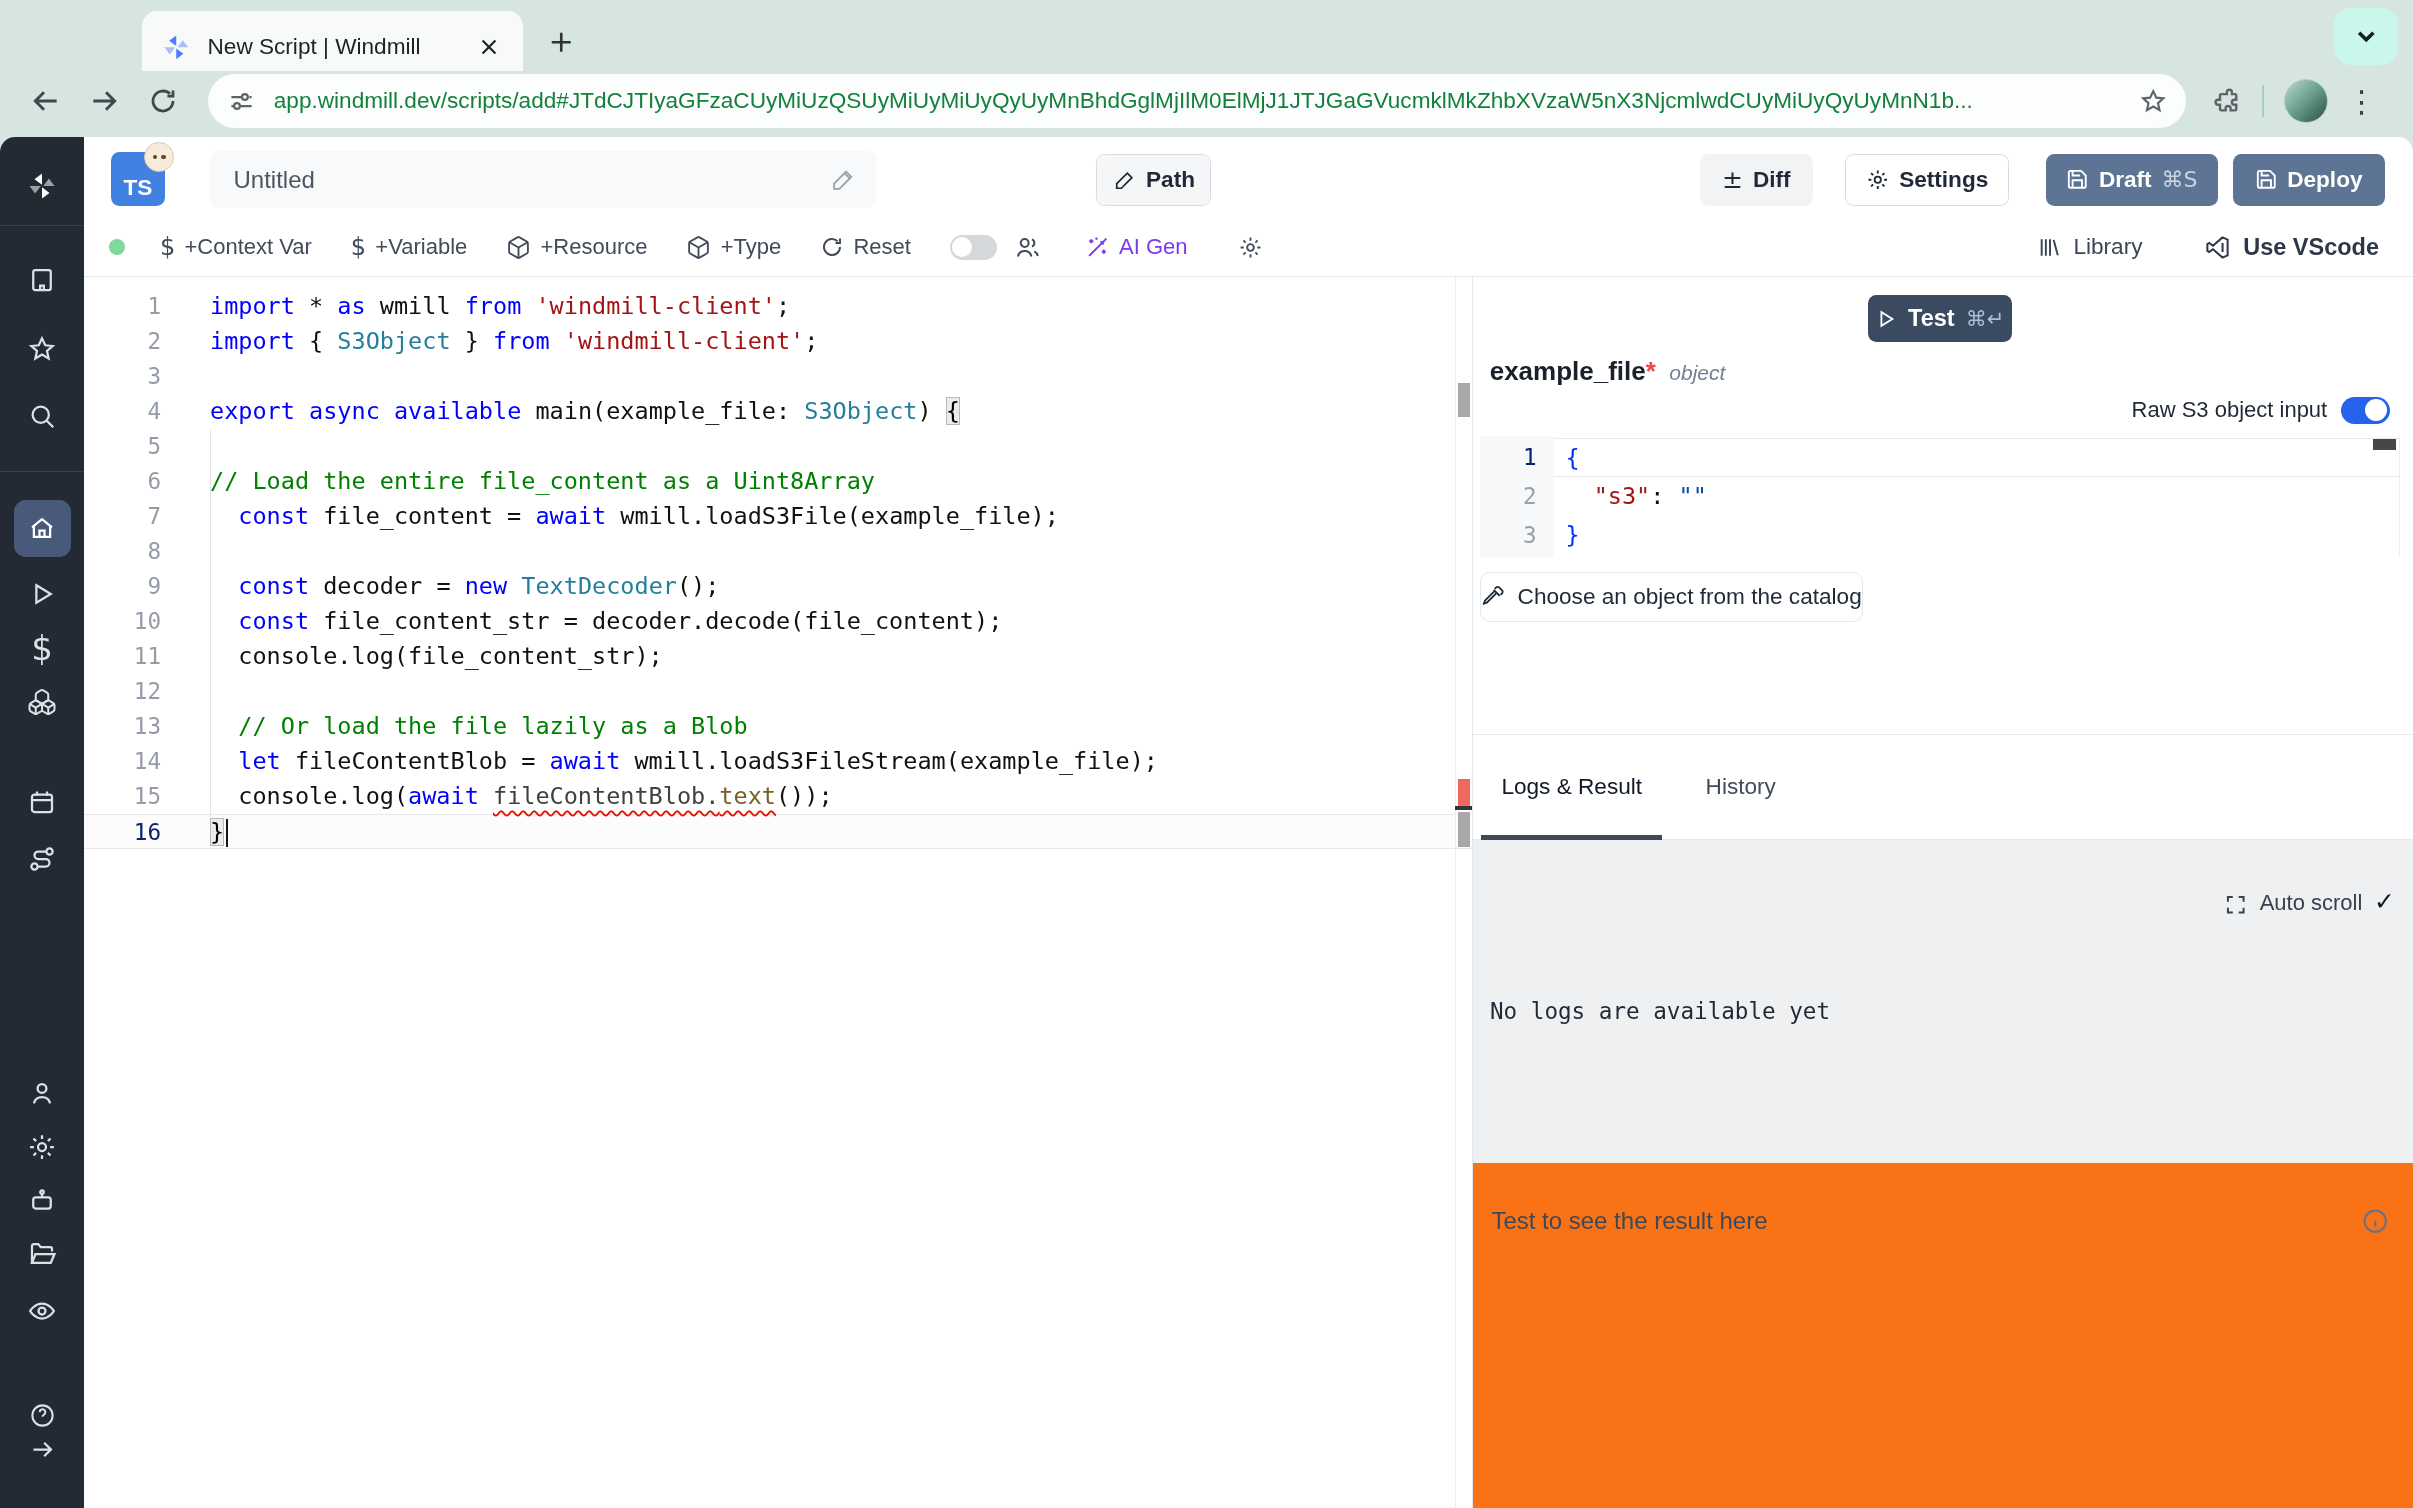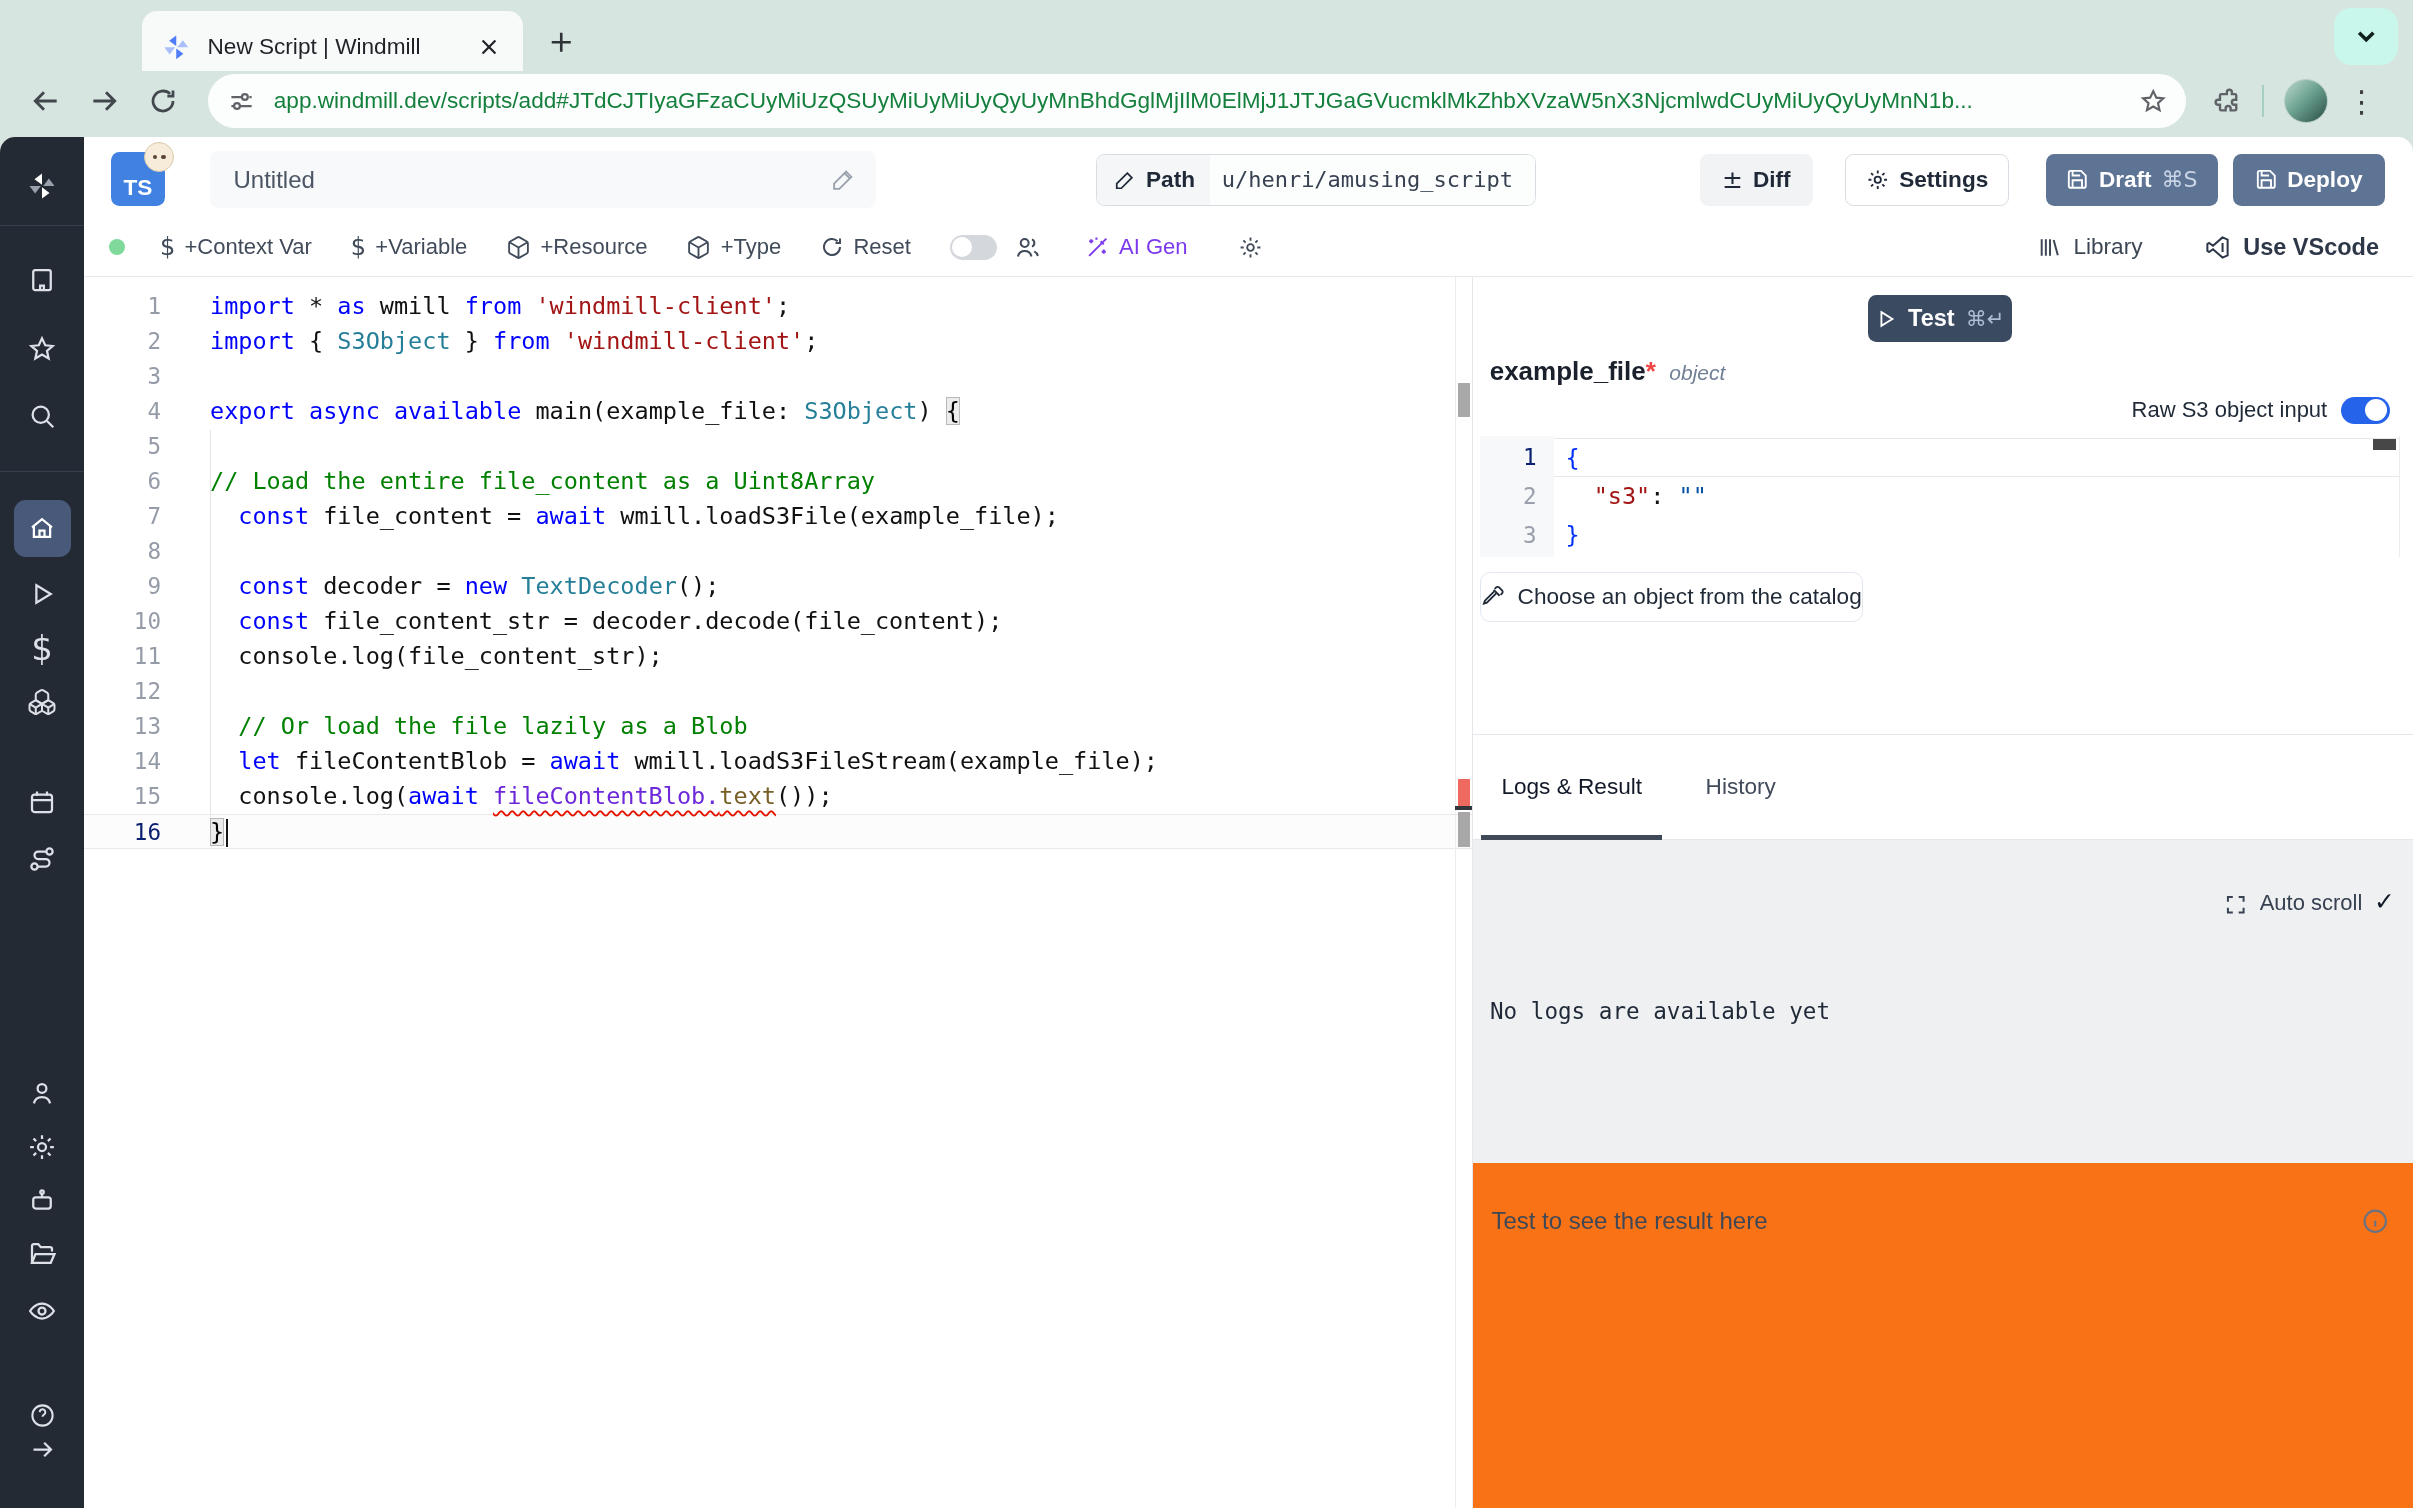--- a/index.html
+++ b/index.html
@@ -89,21 +89,21 @@
 
   
   .code-ed { flex:1; position:relative; background:#fff; padding-top:11.7px; overflow:hidden; }
   .cl { display:flex; height:35px; line-height:35px; white-space:pre; font-family:"DejaVu Sans Mono", monospace; font-size:23.5px; }
   .code-ed .ln { flex:0 0 126px; text-align:right; padding-right:49px; color:#959ca8; font-size:22.6px; }
   .cl .ct { flex:1; }
   .code-ed .cl.current { border-top:1.7px solid #e9e9e9; border-bottom:1.7px solid #e9e9e9; background:#fcfcfc; }
   .code-ed .cl.current .ln { color:#0b216f; }
   .tk-kw { color:#0000ff; } .tk-str { color:#a31515; } .tk-type { color:#267f99; } .tk-cmt { color:#008000; }
   .tk-pl { color:#111111; }
-  .tk-errpl { color:#6d28d9; } .tk-errfn { color:#795e26; }
+  .tk-errpl { color:#404040; } .tk-errfn { color:#795e26; }
   .tk-errpl, .tk-errfn { text-decoration:underline wavy #e51400 2.1px; text-underline-offset:5.9px; text-decoration-skip-ink:none; }
   .tk-brkt { background:#ececec; outline:1.7px solid #b9b9b9; outline-offset:-1.7px; }
   .tk-cursor { display:inline-block; width:2.5px; height:28.5px; background:#141414; vertical-align:middle; margin-left:1.7px; }
   .indent-guide { position:absolute; left:126px; top:153px; width:0.8px; height:387px; background:#e4e4e4; }
   .ruler { position:absolute; right:0; top:0; bottom:0; width:17px; border-left:0.8px solid #ededed; }
   .rmark { position:absolute; }
   .rm-b1 { right:2.5px; width:11.7px; top:106px; height:34px; background:#a8a8a8; }
   .rm-err { right:2.5px; width:11.7px; top:502px; height:30px; background:#ee6a60; }
   .rm-line { right:0; width:17px; top:529px; height:4.2px; background:#33373c; }
   .rm-b2 { right:2.5px; width:11.7px; top:535px; height:35px; background:#a8a8a8; }
@@ -356,21 +356,20 @@
             <path d="m13 6 5 5"></path>
           </svg>
       </div>
       <div class="path-group">
         <div class="path-label">
           <svg width="22" height="22" viewBox="0 0 24 24" fill="none" stroke="currentColor" stroke-width="1.9">
               <path d="M14.5 4.5 19.5 9.5 8 21H3v-5L14.5 4.5Z"></path>
             </svg>
           <span>Path</span>
         </div>
-        <div class="path-value">u/henri/amusing_script</div>
       </div>
       <div class="hdr-spacer"></div>
       <button class="btn btn-diff" style="border:none">
         <span class="glyph" style="font-size:25px;font-weight:400">±</span>
         <span>Diff</span>
       </button>
       <button class="btn btn-settings">
         <svg width="23.5" height="23.5" viewBox="0 0 24 24" fill="none" stroke="currentColor" stroke-width="1.9">
             <circle cx="12" cy="12" r="3.2"></circle>
             <path d="M12 2.5v3M12 18.5v3M2.5 12h3M18.5 12h3M5.2 5.2l2.1 2.1M16.7 16.7l2.1 2.1M18.8 5.2l-2.1 2.1M7.3 16.7l-2.1 2.1"></path>

